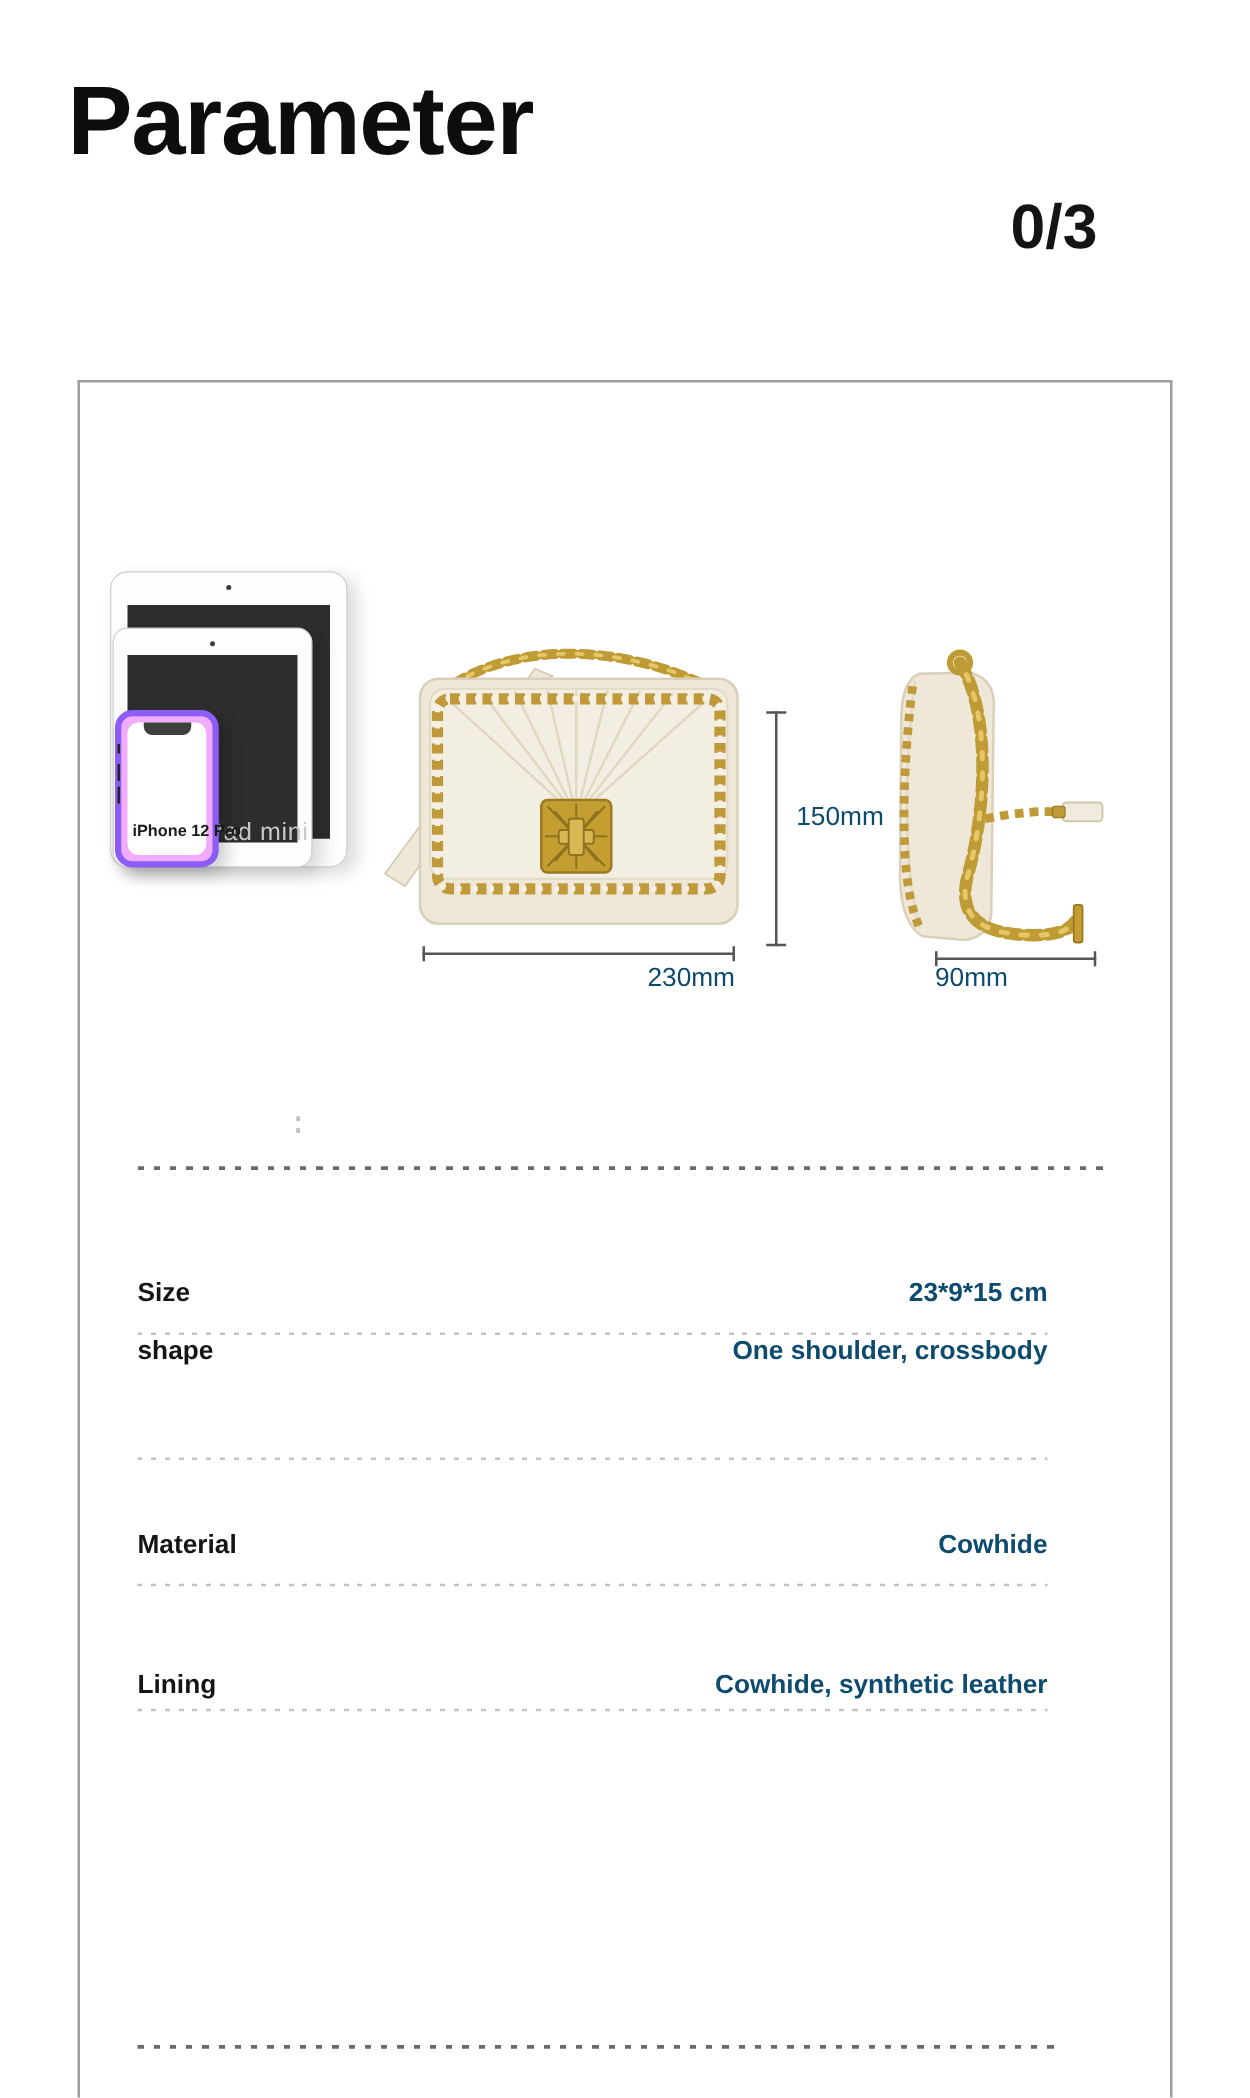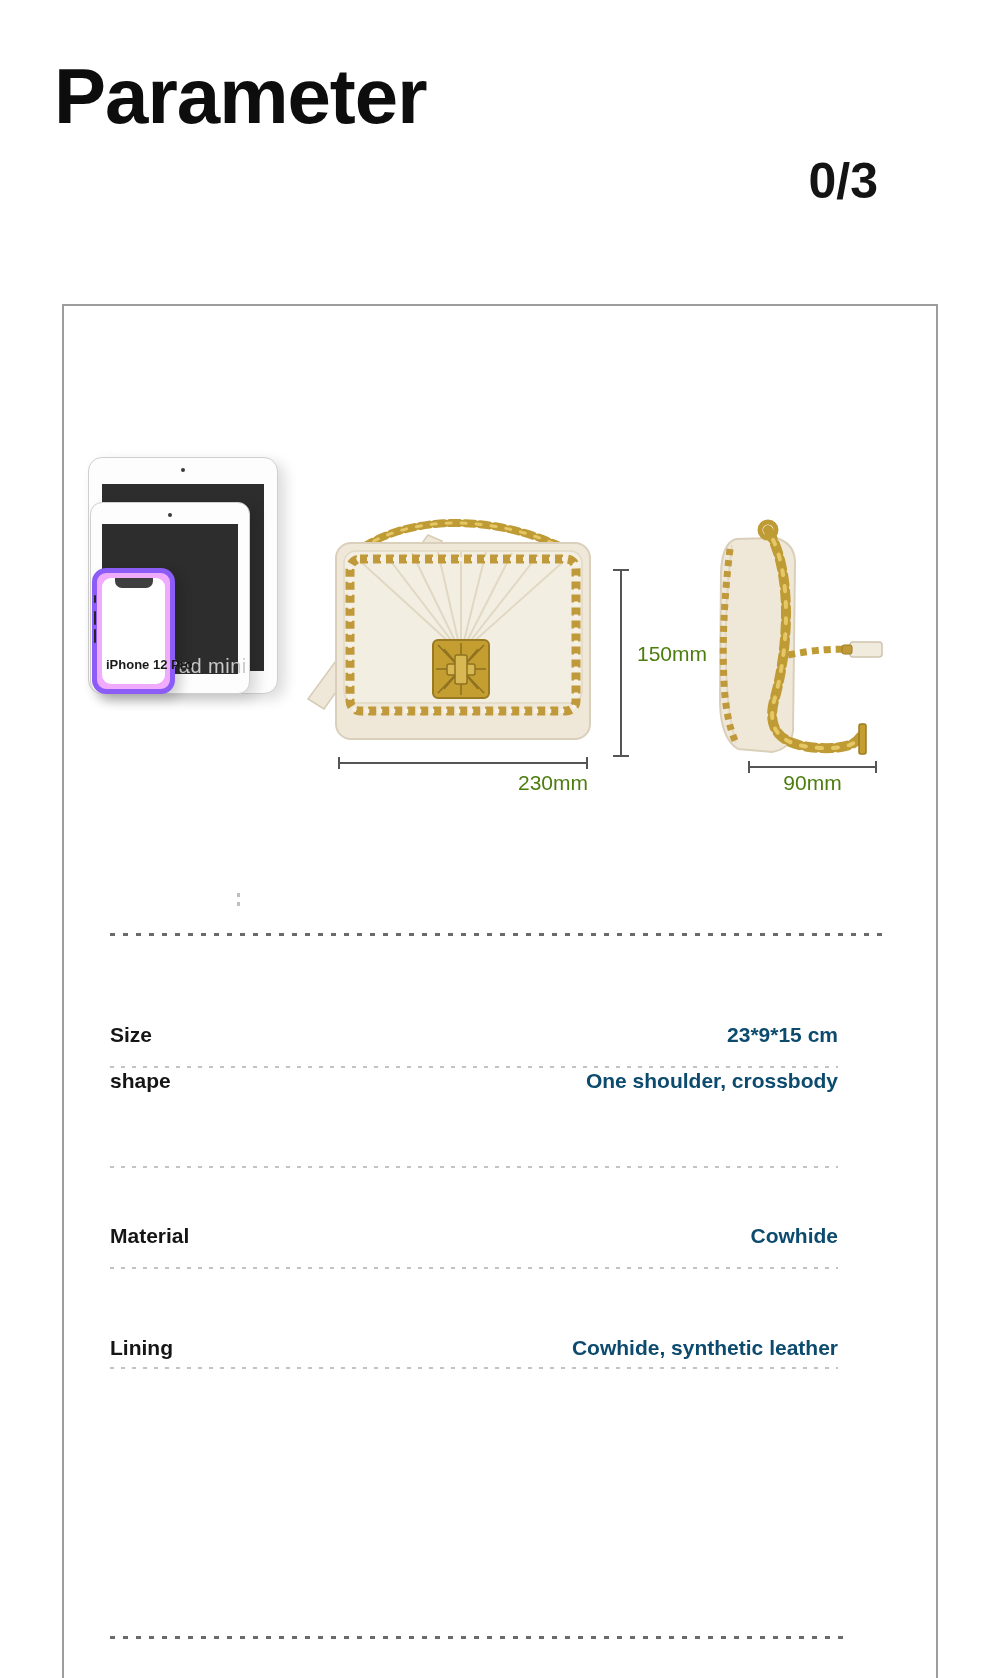--- a/index.html
+++ b/index.html
@@ -44,32 +44,32 @@
     box-shadow:6px 5px 12px rgba(0,0,0,.18);}
   .iphone .scr{position:absolute;left:5px;right:5px;top:5px;bottom:5px;
     background:#fff;border-radius:9px;}
   .notch{position:absolute;left:50%;transform:translateX(-50%);top:5px;
     width:38px;height:10px;background:#3f3f3f;border-radius:0 0 7px 7px;}
   .iphone-label{position:absolute;left:9px;top:84px;font-size:13px;font-weight:700;
     color:#1a1a1a;white-space:nowrap;}
   .nub{position:absolute;width:2px;background:#232323;left:-3px;border-radius:1px;}
 
   
-  .dim{color:#4d7c0f;font-size:21px;}
+  .dim{color:#0c4a6e;font-size:21px;}
   .vline{left:620px;top:569px;width:2px;height:188px;background:#555;}
   .vline::before,.vline::after{content:"";position:absolute;left:-7px;width:16px;height:2px;background:#555;}
   .vline::before{top:0;} .vline::after{bottom:0;}
   .hline{height:2px;background:#555;}
   .hline::before,.hline::after{content:"";position:absolute;top:-5px;width:2px;height:12px;background:#555;}
   .hline::before{left:0;} .hline::after{right:0;}
   .hline-front{left:338px;top:762px;width:250px;}
   .hline-side{left:748px;top:766px;width:129px;}
   .dim-h{left:637px;top:642px;}
   .dim-w{left:338px;top:771px;width:250px;text-align:right;}
-  .dim-d{left:748px;top:771px;width:129px;text-align:center;}
+  .dim-d{left:748px;top:771px;width:129px;}
 
   
   .dash-strong{height:3px;
     background:repeating-linear-gradient(90deg,#6a6a6a 0 5px,transparent 5px 13px);}
   .dash-light{height:2px;
     background:repeating-linear-gradient(90deg,#c3c3c3 0 4px,transparent 4px 11px);}
   .divider-mid{left:110px;top:933px;width:780px;}
   .divider-bottom{left:110px;top:1636px;width:735px;}
   .smudge{left:237px;top:893px;width:3px;height:14px;opacity:.55;
     background:repeating-linear-gradient(180deg,#8a8a8a 0 4px,transparent 4px 9px);}

